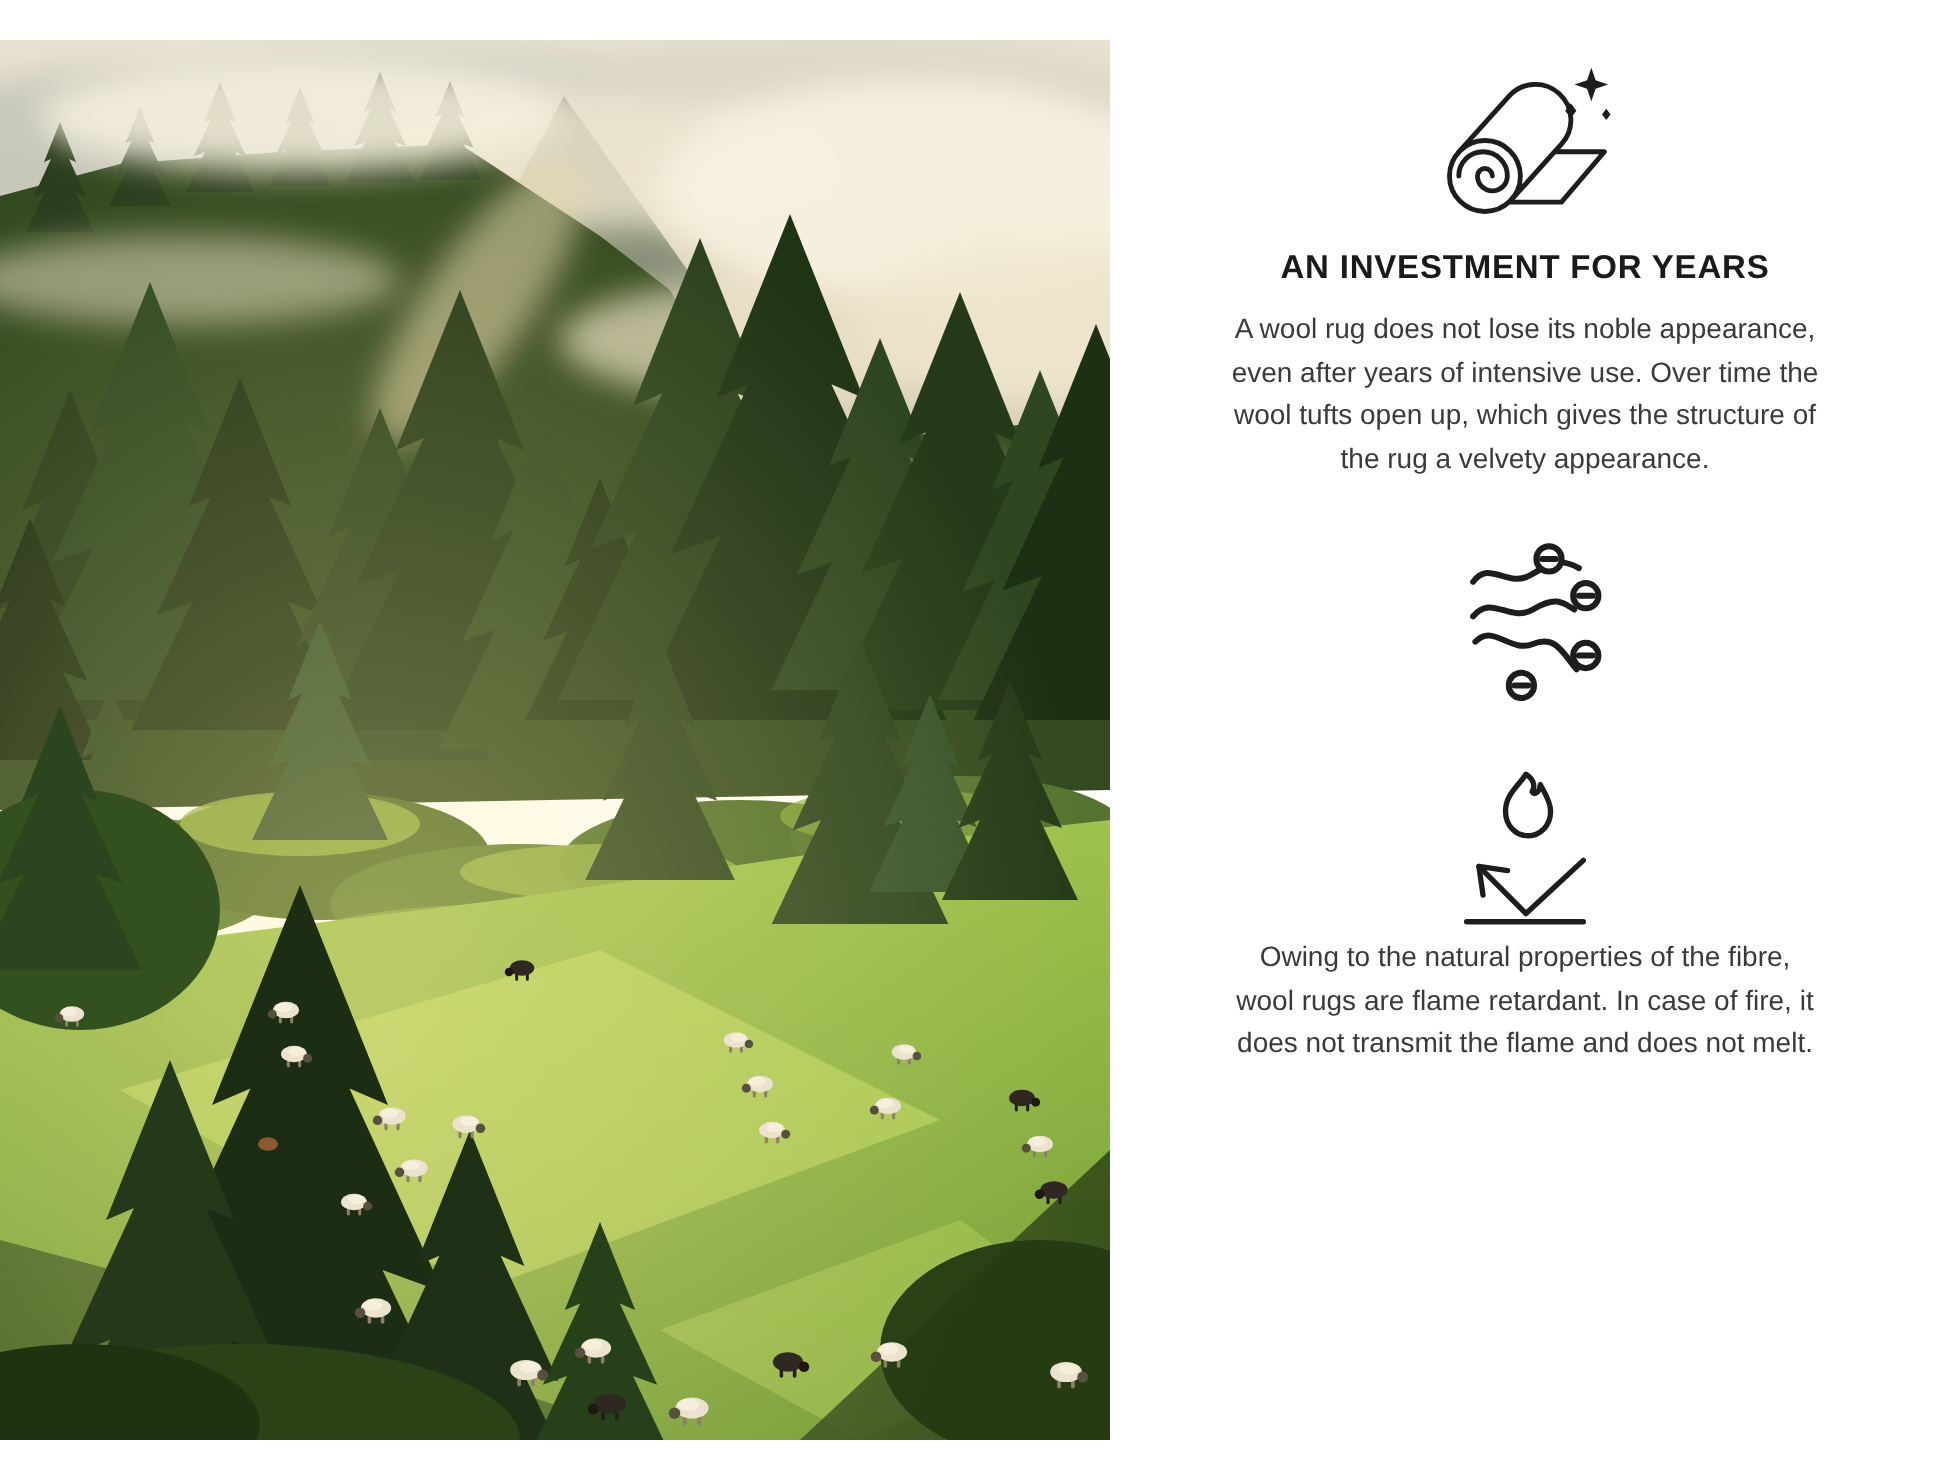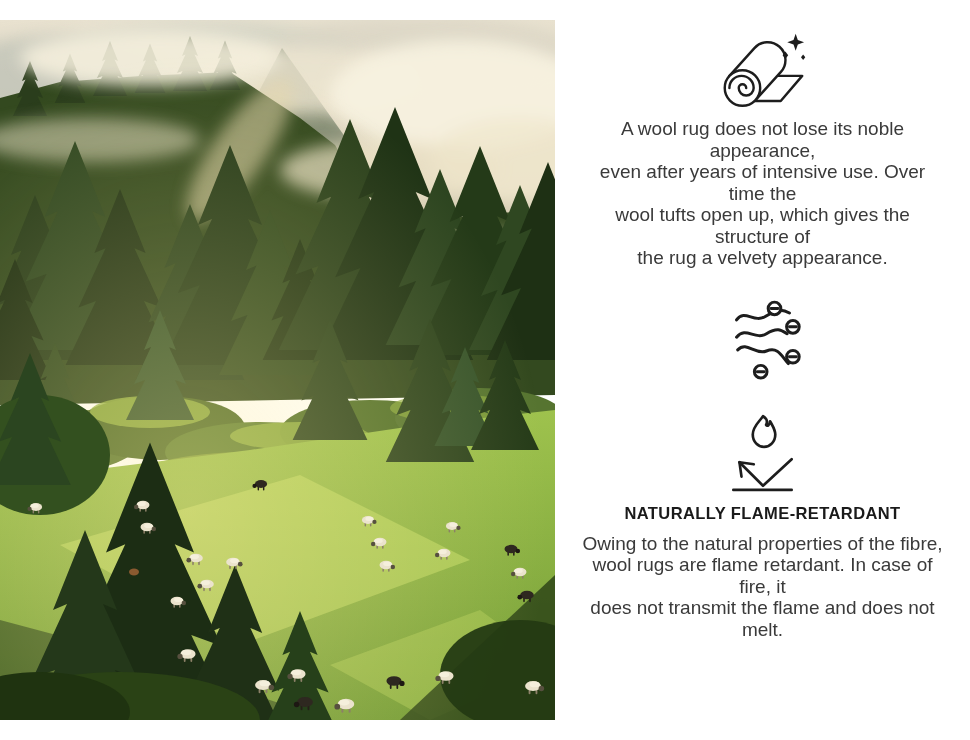--- a/index.html
+++ b/index.html
@@ -14,21 +14,21 @@
     box-sizing:border-box;padding-top:36px;
     display:flex;flex-direction:column;align-items:center;
   }
   .feature{text-align:center;width:100%;margin-bottom:32px;}
   .icon-wrap{display:flex;justify-content:center;align-items:flex-end;height:80px;margin-bottom:2px;}
   .feature h3{
     font-size:16.5px;font-weight:700;letter-spacing:.4px;color:#1a1a1a;
     margin:9px 0 10px 0;
   }
   .feature p{
-    font-size:19px;line-height:21.5px;color:#3a3a3a;margin:0 auto;
+    font-size:14px;line-height:21.5px;color:#3a3a3a;margin:0 auto;
     width:364px;white-space:pre-line;
   }
 </style>
 </head>
 <body>
 
 <div class="photo-wrap">
 <svg width="555" height="700" viewBox="0 0 555 700" xmlns="http://www.w3.org/2000/svg">
   <defs>
     <linearGradient id="skyG" x1="0" y1="0" x2="0" y2="1">
@@ -199,20 +199,21 @@
           <circle cx="33" cy="60" r="19" fill="#ffffff"></circle>
           <path d="M37 60 a4 4 0 1 0 -8 0 a8 8 0 1 0 16 0 a13 13 0 1 0 -26 0"></path>
         </g>
         <g fill="#1d1d1d">
           <path d="M90 2 L92.3 8.7 L99 11 L92.3 13.3 L90 20 L87.7 13.3 L81 11 L87.7 8.7 Z"></path>
           <path d="M79 21 L82 25 L79 29 L76 25 Z"></path>
           <path d="M98 24 L100.3 27 L98 30 L95.7 27 Z"></path>
         </g>
       </svg>
     </div>
+    <h3>AN INVESTMENT FOR YEARS</h3>
     <p>A wool rug does not lose its noble appearance,
 even after years of intensive use. Over time the
 wool tufts open up, which gives the structure of
 the rug a velvety appearance.</p>
   </section>
 
   <section class="feature">
     <div class="icon-wrap">
       <svg width="92" height="83" viewBox="0 0 80 72" xmlns="http://www.w3.org/2000/svg">
         <g stroke="#1d1d1d" stroke-width="2.6" fill="none" stroke-linecap="round" stroke-linejoin="round">
@@ -236,19 +237,18 @@
     <div class="icon-wrap">
       <svg width="86" height="86" viewBox="0 0 84 84" xmlns="http://www.w3.org/2000/svg">
         <g stroke="#1d1d1d" stroke-width="2.6" fill="none" stroke-linecap="round" stroke-linejoin="round">
           <path d="M42 7 C38 13 32 17 32 25 C32 32 37 37 43 37 C49 37 54 32 54 25 C54 20 51 16 49 12 C48.5 16 46 17.5 45 15.5 C47 12 45 9 42 7 Z"></path>
           <path d="M70 49 L42 75 L19 52"></path>
           <path d="M33 54 L19 52 L21 66"></path>
           <line x1="13" y1="79" x2="70" y2="79"></line>
         </g>
       </svg>
     </div>
-    <h3>NATURALLY FLAME-RETARDANT</h3>
     <p>Owing to the natural properties of the fibre,
 wool rugs are flame retardant. In case of fire, it
 does not transmit the flame and does not melt.</p>
   </section>
 
 </div>
 
 </body></html>

